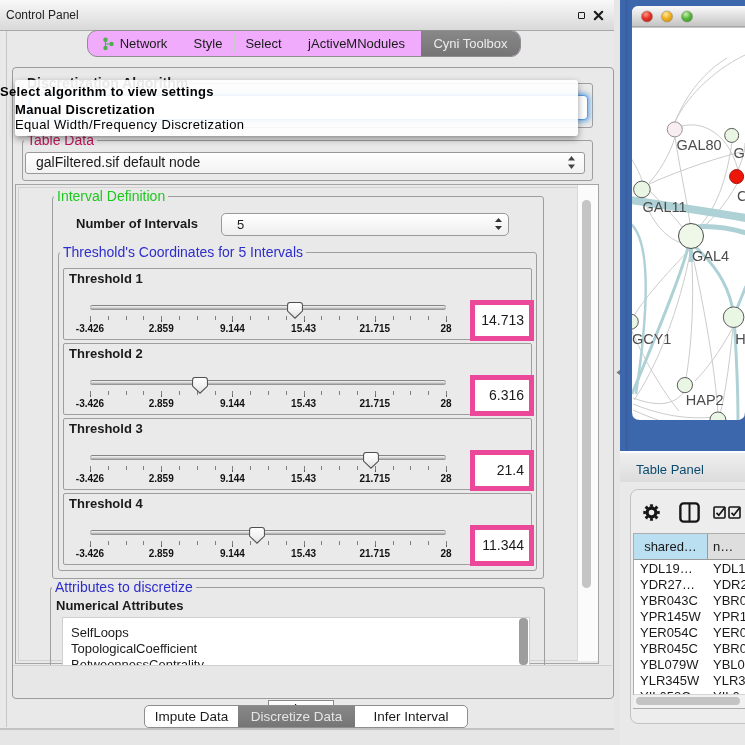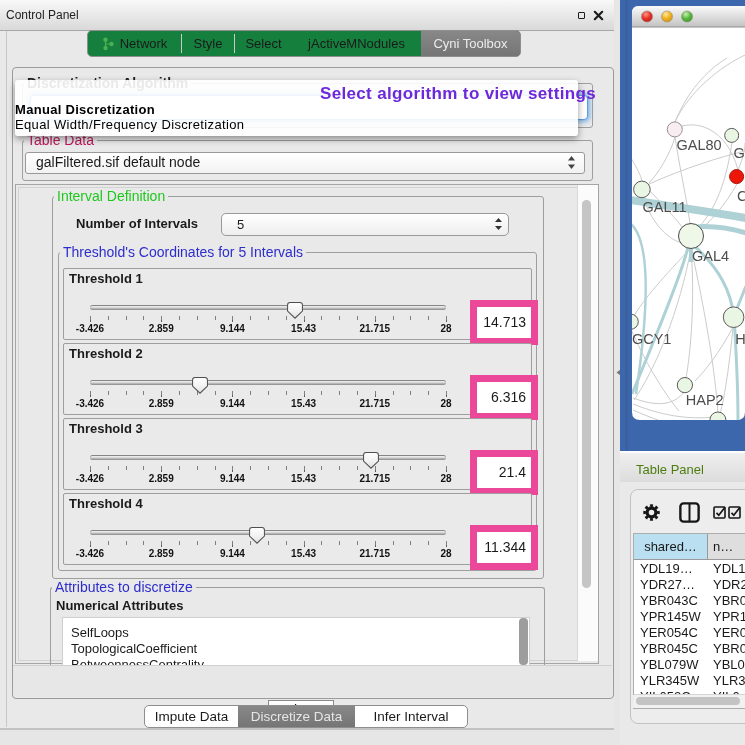--- a/index.html
+++ b/index.html
@@ -5,33 +5,33 @@
 .a{position:absolute}
 .fs{position:absolute;border:1px solid #9e9e9e;border-radius:3px}
 .fs>span{position:absolute;top:-9px;left:1px;background:#e9e9e9;padding:0 3px;line-height:16px;font-size:14px;white-space:nowrap}
 .bold{font-weight:bold}
 .tbox{position:absolute;border:1px solid #9e9e9e;border-radius:2px;background:#eaeaea}
 .tlabel{position:absolute;left:6px;font-weight:bold;font-size:13px}
 .track{position:absolute;height:3px;border-top:1px solid #858585;border-bottom:1px solid #979797;border-radius:3px;background:linear-gradient(#eaeaea 30%,#a6a6a6)}
 .tickmaj{position:absolute;height:6px;background:repeating-linear-gradient(to right,#5f5f5f 0 1px,transparent 1px 71.2px)}
 .tickmin{position:absolute;height:4px;background:repeating-linear-gradient(to right,#7f7f7f 0 1px,transparent 1px 17.8px)}
 .tl{position:absolute;font-size:10px;font-weight:bold;transform:translateX(-50%);white-space:nowrap;color:#111}
-.vbox{position:absolute;width:49px;height:31px;border:7px solid #ec4899;background:#fff;line-height:31px;text-align:right;padding-right:5px;box-sizing:content-box;font-size:14px}
+.vbox{position:absolute;width:49px;height:31px;border:5px solid #ec4899;background:#fff;line-height:31px;text-align:right;padding-right:5px;box-sizing:content-box;font-size:14px}
 .thumb{position:absolute;width:16px;height:19px}
 .seg{height:100%;display:flex;align-items:center;justify-content:center;white-space:nowrap}
 </style></head><body>
 
 <div class="a" style="left:0;top:0;width:622px;height:30px;background:linear-gradient(#f8f8f8,#d9d9d9);border-bottom:1px solid #a8a8a8"></div>
 <div class="a" style="left:6px;top:8px;font-size:12px;color:#222">Control Panel</div>
 <div class="a" style="left:578px;top:12px;width:4.5px;height:4.5px;border:1.6px solid #1c1c1c;border-radius:1px"></div>
 <svg class="a" style="left:593px;top:10px" width="11" height="11" viewBox="0 0 11 11">
     <path d="M1.8 1.8 L9.2 9.2 M9.2 1.8 L1.8 9.2" stroke="#1c1c1c" stroke-width="2.2" stroke-linecap="round"></path>
   </svg>
 
-<div class="a" style="left:87px;top:30px;width:432px;height:25px;background:#15803d;border:1px solid #8e8e8e;border-radius:5px;display:flex;overflow:hidden">
+<div class="a" style="left:87px;top:30px;width:432px;height:25px;background:#f0abfc;border:1px solid #8e8e8e;border-radius:10px;display:flex;overflow:hidden">
   <div class="seg" style="width:93px"><svg width="13" height="14" viewBox="0 0 13 14" style="margin-right:5px">
         <circle cx="3.5" cy="2.8" r="2.2" fill="#4caf50"></circle>
         <circle cx="3.5" cy="11" r="2.2" fill="#4caf50"></circle>
         <circle cx="9.5" cy="7" r="2.2" fill="#4caf50"></circle>
         <path d="M3.5 3 V11 M3.5 7 H9.5" stroke="#4caf50" stroke-width="1.2" fill="none"></path>
       </svg>Network</div>
   <div style="width:1px;background:#c9c9c9;margin:3px 0"></div>
   <div class="seg" style="width:52px">Style</div>
   <div style="width:1px;background:#c9c9c9;margin:3px 0"></div>
   <div class="seg" style="width:57px">Select</div>
@@ -42,21 +42,21 @@
 <div class="a" style="left:6px;top:31px;width:1px;height:696px;background:#c6c6c6"></div>
 
 <div class="a" style="left:12px;top:67px;width:600px;height:630px;border:1px solid #9b9b9b;border-radius:4px;background:#e9e9e9"></div>
 
 <div class="fs" style="left:22px;top:83px;width:569px;height:43px">
     <span class="bold" style="color:#222">Discretization Algorithm</span>
   </div>
 <div class="a" style="left:30px;top:95px;width:556px;height:23px;border:1px solid #5b9ce4;border-radius:4px;background:#fff;box-shadow:0 0 4px 2px rgba(90,160,230,.75)"></div>
 
 <div class="a" style="left:15px;top:80px;width:563px;height:56px;background:rgba(255,255,255,.9);border-radius:3px;box-shadow:0 3px 7px rgba(0,0,0,.4);z-index:40"></div>
-<div class="a" style="left:0;top:84px;width:596px;text-align:right;font-size:17px;font-weight:bold;color:#6d28d9;letter-spacing:.35px;z-index:41">Select algorithm to view settings</div>
+<div class="a" style="left:0;top:84px;width:596px;text-align:left;font-size:13px;font-weight:bold;color:#000000;letter-spacing:.35px;z-index:41">Select algorithm to view settings</div>
 <div class="a bold" style="left:15px;top:102px;font-size:13px;color:#000;letter-spacing:.3px;z-index:41">Manual Discretization</div>
 <div class="a" style="left:15px;top:117px;font-size:13px;color:#000;letter-spacing:.35px;z-index:41">Equal Width/Frequency Discretization</div>
 
 <div class="fs" style="left:22px;top:140px;width:569px;height:39px">
     <span style="color:#be185d">Table Data</span>
   </div>
 <div class="a" style="left:25px;top:152px;width:558px;height:20px;border:1px solid #999;border-radius:3px;background:linear-gradient(#ffffff,#f2f2f2)"></div>
 <div class="a" style="left:36px;top:154px;font-size:14px">galFiltered.sif default node</div>
 <svg class="a" style="left:567px;top:155px" width="9" height="15" viewBox="0 0 9 15">
     <path d="M4.5 1 L8 5.5 H1 Z" fill="#444"></path>
@@ -289,21 +289,21 @@
 <text x="6.9" y="344">GCY1</text>
 <text x="110.2" y="344">HI</text>
 <text x="60.8" y="405">HAP2</text>
 </g>
 </g>
     </g>
 </svg>
 
 <div class="a" style="left:620px;top:451px;width:125px;height:2px;background:#fdfdfd"></div>
 <div class="a" style="left:620px;top:453px;width:125px;height:29px;background:linear-gradient(#efefef,#dcdcdc)"></div>
-<div class="a" style="left:636px;top:462px;font-size:13px;color:#4d7c0f">Table Panel</div>
+<div class="a" style="left:636px;top:462px;font-size:13px;color:#0c4a6e">Table Panel</div>
 <div class="a" style="left:620px;top:482px;width:125px;height:263px;background:#e9e9e9"></div>
 <div class="a" style="left:630px;top:489px;width:130px;height:233px;border:1px solid #c2c2c2;border-radius:8px;background:#ededed"></div>
 
 <svg class="a" style="left:643px;top:504px" width="17" height="17" viewBox="0 0 19 19">
     <path d="M7.53 0.51 A9.2 9.2 0 0 1 11.47 0.51 L10.81 2.93 A6.7 6.7 0 0 1 13.22 3.93 L14.46 1.75 A9.2 9.2 0 0 1 17.25 4.54 L15.07 5.78 A6.7 6.7 0 0 1 16.07 8.19 L18.49 7.53 A9.2 9.2 0 0 1 18.49 11.47 L16.07 10.81 A6.7 6.7 0 0 1 15.07 13.22 L17.25 14.46 A9.2 9.2 0 0 1 14.46 17.25 L13.22 15.07 A6.7 6.7 0 0 1 10.81 16.07 L11.47 18.49 A9.2 9.2 0 0 1 7.53 18.49 L8.19 16.07 A6.7 6.7 0 0 1 5.78 15.07 L4.54 17.25 A9.2 9.2 0 0 1 1.75 14.46 L3.93 13.22 A6.7 6.7 0 0 1 2.93 10.81 L0.51 11.47 A9.2 9.2 0 0 1 0.51 7.53 L2.93 8.19 A6.7 6.7 0 0 1 3.93 5.78 L1.75 4.54 A9.2 9.2 0 0 1 4.54 1.75 L5.78 3.93 A6.7 6.7 0 0 1 8.19 2.93 Z M12.60 9.50 A3.1 3.1 0 1 0 6.40 9.50 A3.1 3.1 0 1 0 12.60 9.50 Z" fill="#161616" fill-rule="evenodd"></path>
   </svg>
 <svg class="a" style="left:679px;top:502px" width="21" height="21" viewBox="0 0 23 23">
     <rect x="1.5" y="1.5" width="20" height="20" rx="3.5" fill="none" stroke="#161616" stroke-width="2.6"></rect>
     <line x1="11.5" y1="2" x2="11.5" y2="21" stroke="#161616" stroke-width="2.2"></line>
   </svg>

